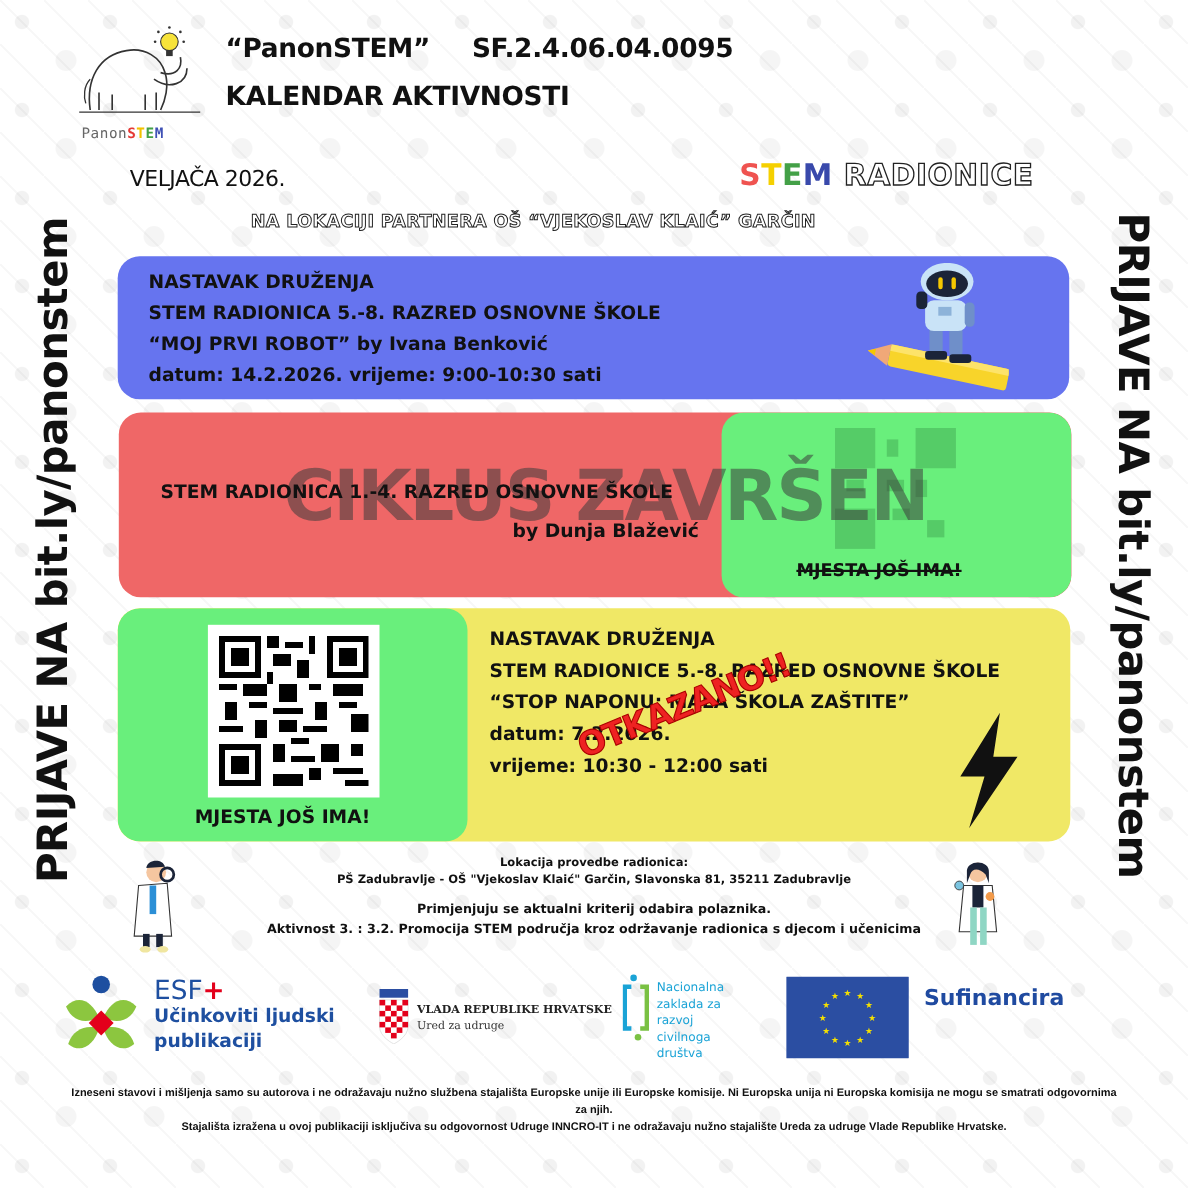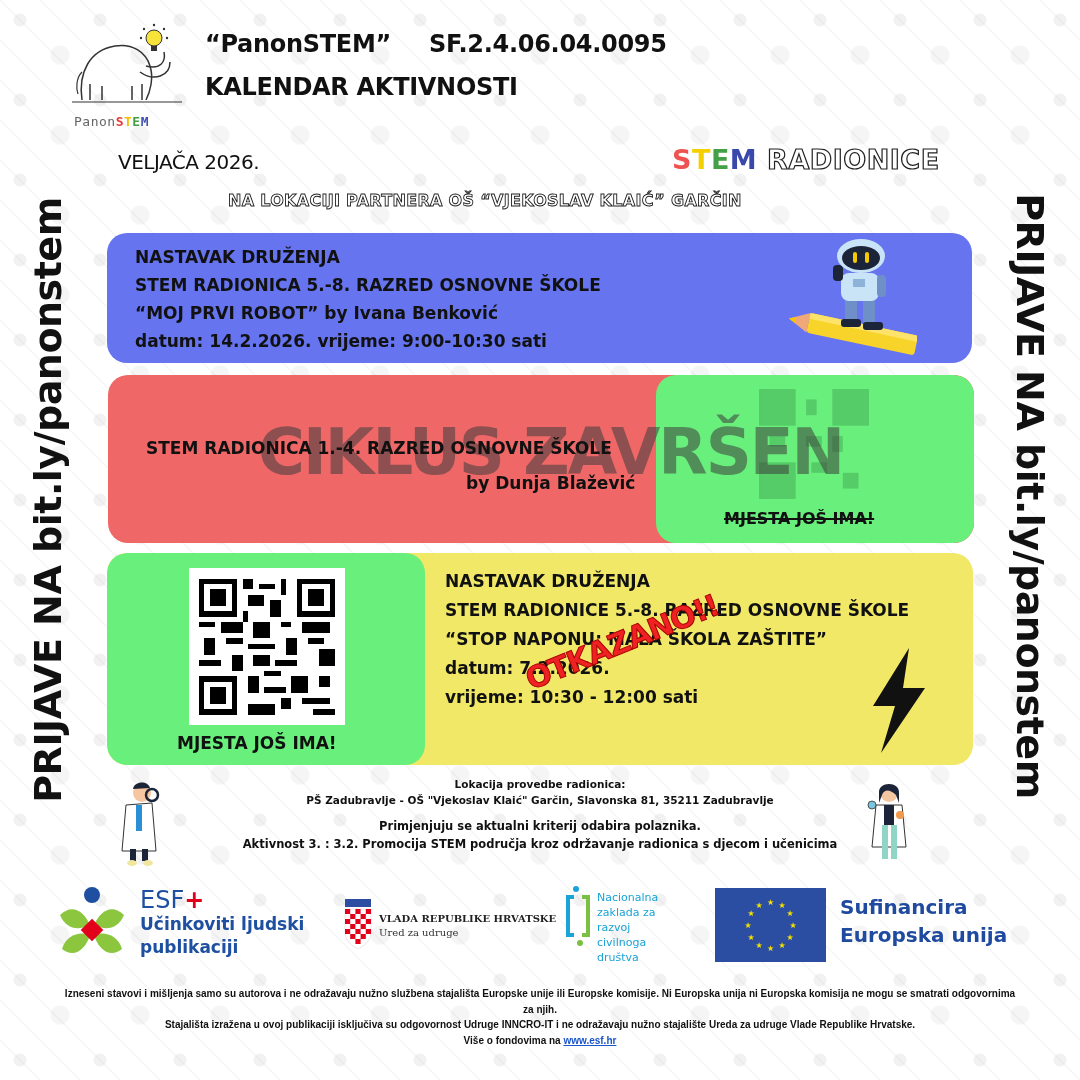--- a/index.html
+++ b/index.html
@@ -351,20 +351,18 @@
     <text x="55.5" y="63">★</text>
       <text x="44" y="60">★</text>
       <text x="36" y="52">★</text>
     <text x="33" y="40">★</text>
       <text x="36" y="28">★</text>
       <text x="44" y="20">★</text>
   </g>
 </svg>
 <div class="abs eu-text">
   <div>Sufinancira</div>
-  <div>Europska unija</div>
 </div>
 
 <div class="abs disclaimer">
   <div>Izneseni stavovi i mišljenja samo su autorova i ne odražavaju nužno službena stajališta Europske unije ili Europske komisije. Ni Europska unija ni Europska komisija ne mogu se smatrati odgovornima za njih.</div>
   <div>Stajališta izražena u ovoj publikaciji isključiva su odgovornost Udruge INNCRO-IT i ne odražavaju nužno stajalište Ureda za udruge Vlade Republike Hrvatske.</div>
-  <div><span>Više o fondovima na </span><a>www.esf.hr</a></div>
 </div>
 
 </body></html>

